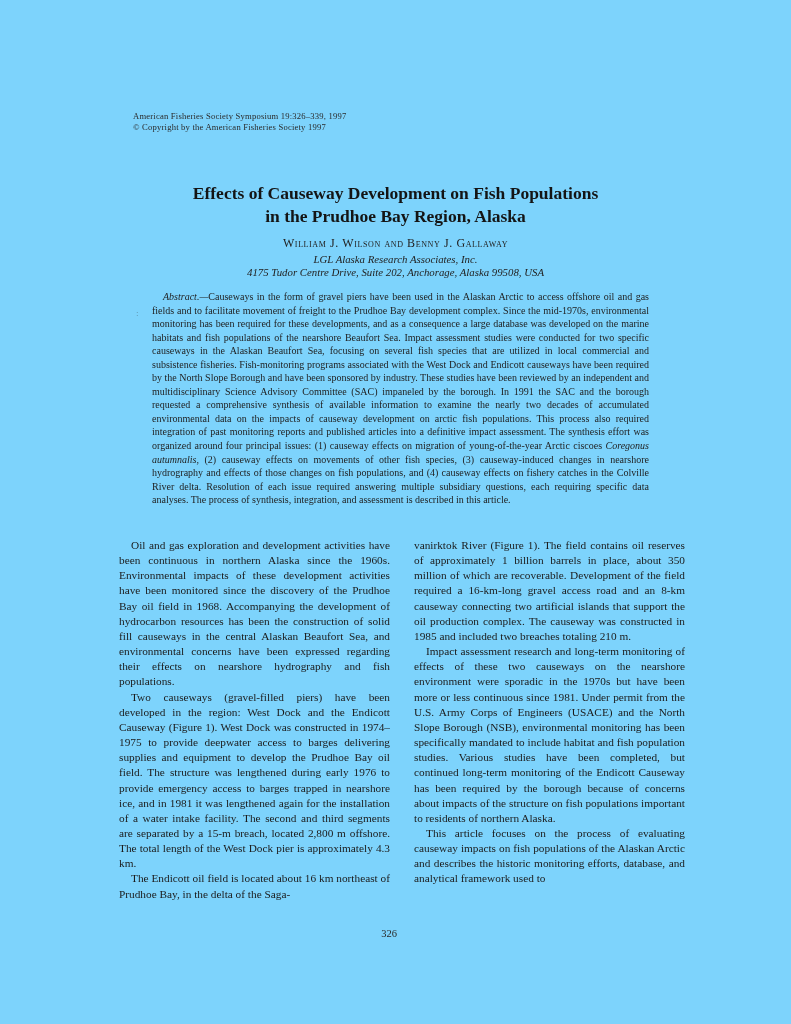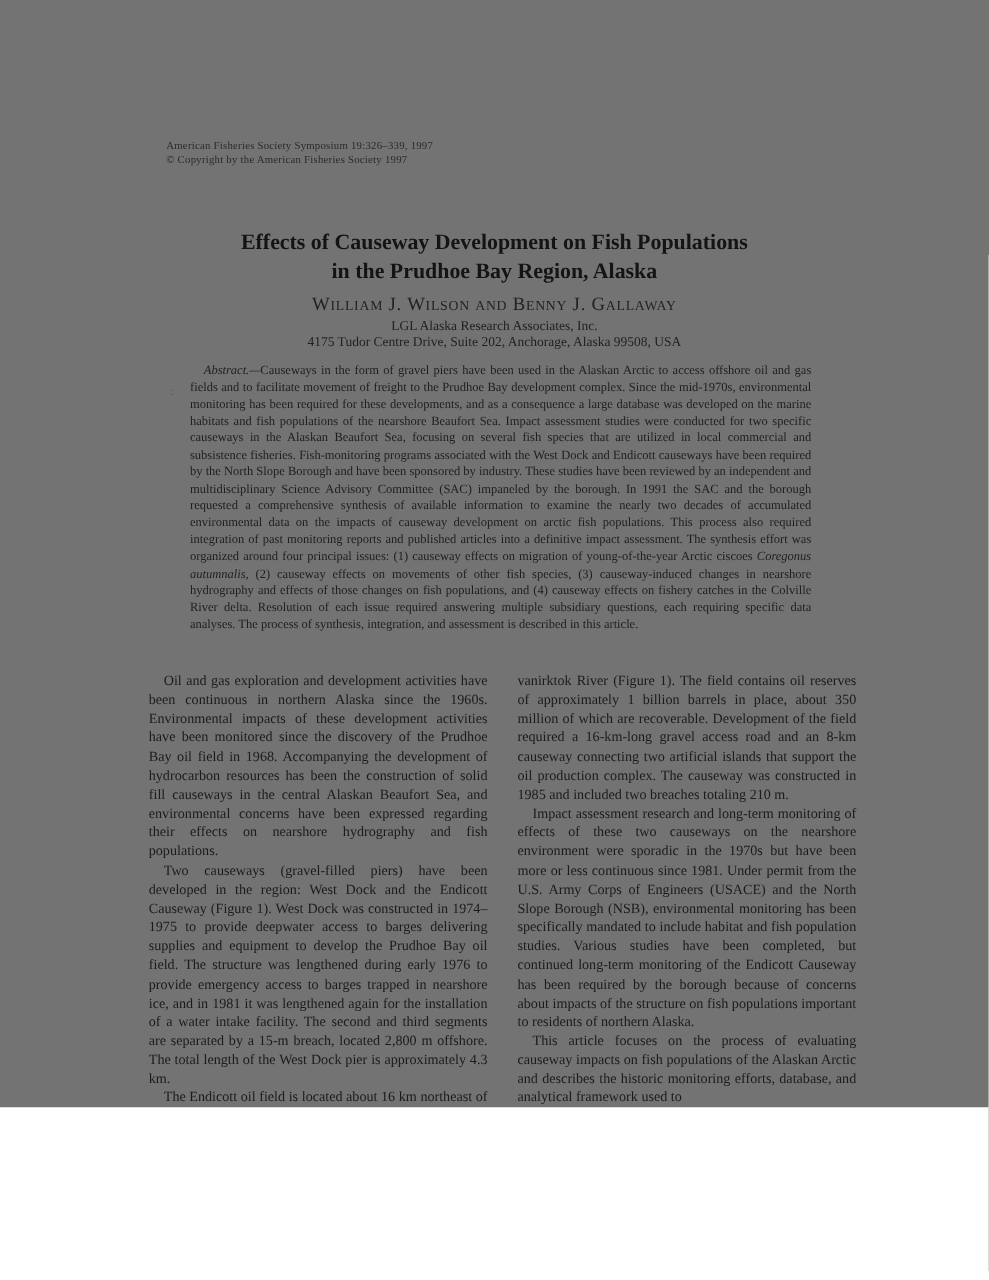--- a/index.html
+++ b/index.html
@@ -3,22 +3,22 @@
 <meta charset="utf-8">
 <style>
   html, body {
     margin: 0;
     padding: 0;
     background: #ffffff;
   }
   .page {
     position: relative;
     width: 791px;
-    height: 886px;
-    background: #737373;
+    height: 1024px;
+    background: #7dd3fc;
     font-family: "Liberation Serif", "DejaVu Serif", serif;
     color: #1c1c1c;
     overflow: hidden;
   }
 
   
   .journal-header {
     position: absolute;
     top: 111px;
     left: 133px;
@@ -38,27 +38,28 @@
   }
   .paper-title {
     font-size: 17.5px;
     font-weight: bold;
     line-height: 23.5px;
     margin: 0;
     color: #141414;
   }
   .authors {
     margin-top: 7px;
-    font-size: 15px;
+    font-size: 12px;
     font-variant: small-caps;
     letter-spacing: 0.6px;
     color: #222;
   }
   .affiliation {
     margin-top: 2px;
+    font-style: italic;
     font-size: 10.8px;
     line-height: 13.5px;
     color: #222;
   }
 
   
   .abstract {
     position: absolute;
     top: 290px;
     left: 152px;

